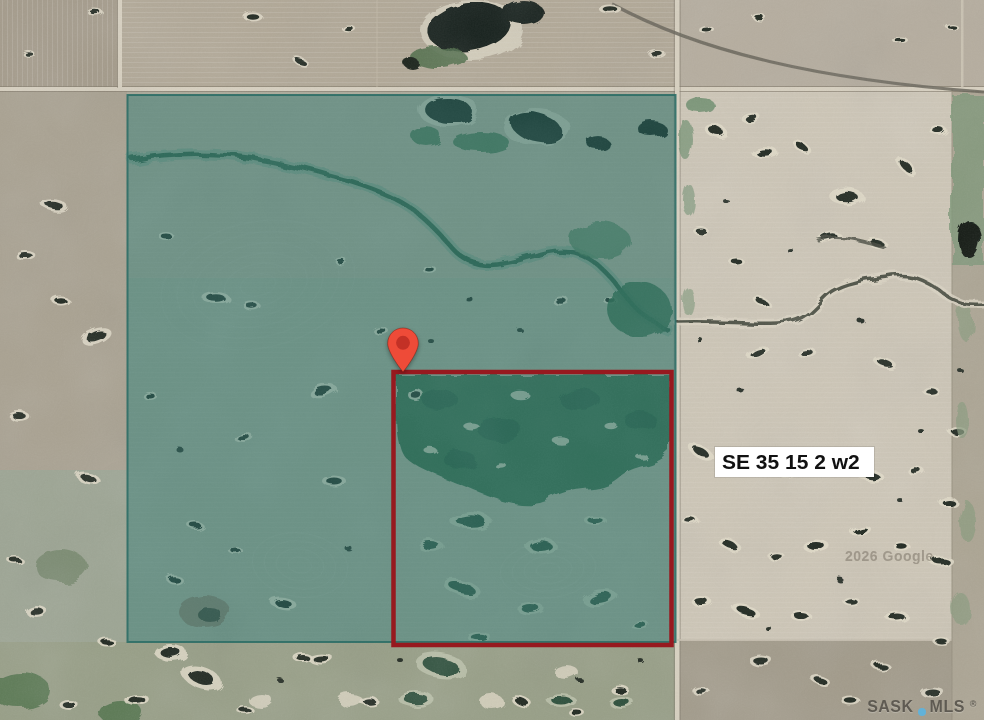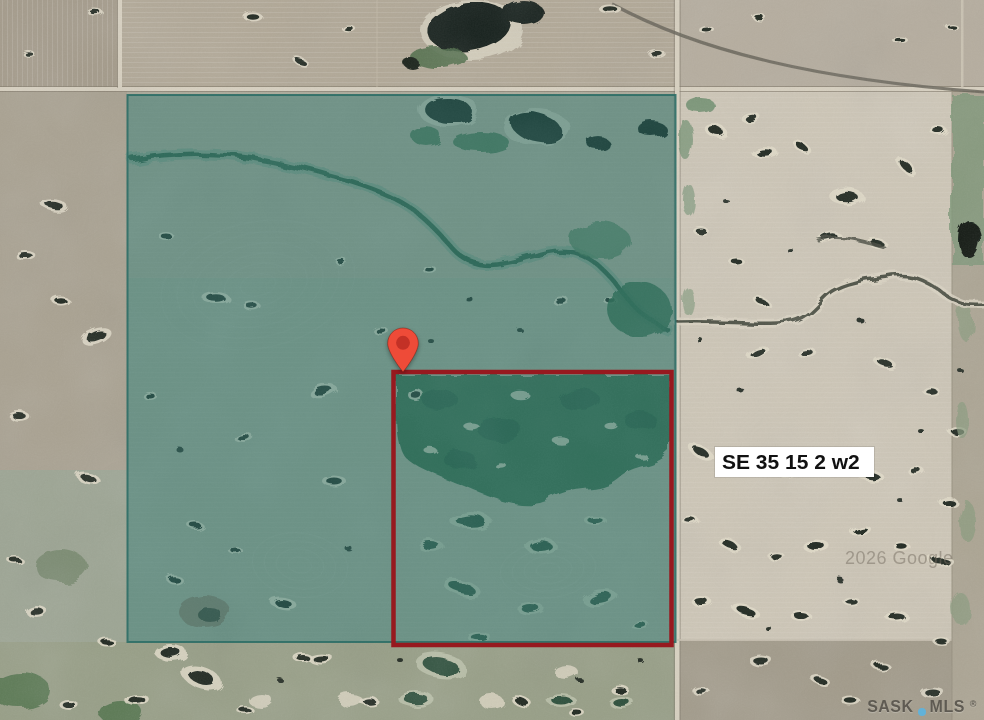--- a/index.html
+++ b/index.html
@@ -21,21 +21,21 @@
 
   .parcel-label{
     position:absolute;left:715px;top:399px;width:159px;height:30px;
     background:#ffffff;box-shadow:0 0 0 1px rgba(0,0,0,.10);
     color:#111;font-size:21px;font-weight:700;line-height:30px;
     padding-left:7px;box-sizing:border-box;white-space:nowrap;overflow:hidden;margin-top:48px;
   }
 
   .google-wm{
     position:absolute;left:845px;top:548px;
-    font-size:18px;font-weight:400;color:rgba(115,108,95,.50);
+    font-size:14px;font-weight:700;color:rgba(115,108,95,.50);
     letter-spacing:.5px;white-space:nowrap;
   }
 
   .sask-wm{
     position:absolute;right:7px;bottom:4px;
     display:flex;align-items:flex-end;gap:4px;
     font-size:16px;font-weight:700;letter-spacing:.5px;
     color:var(--mls-text,#5b574f);
     text-shadow:0 1px 1px rgba(255,255,255,.25);
     opacity:.95;

